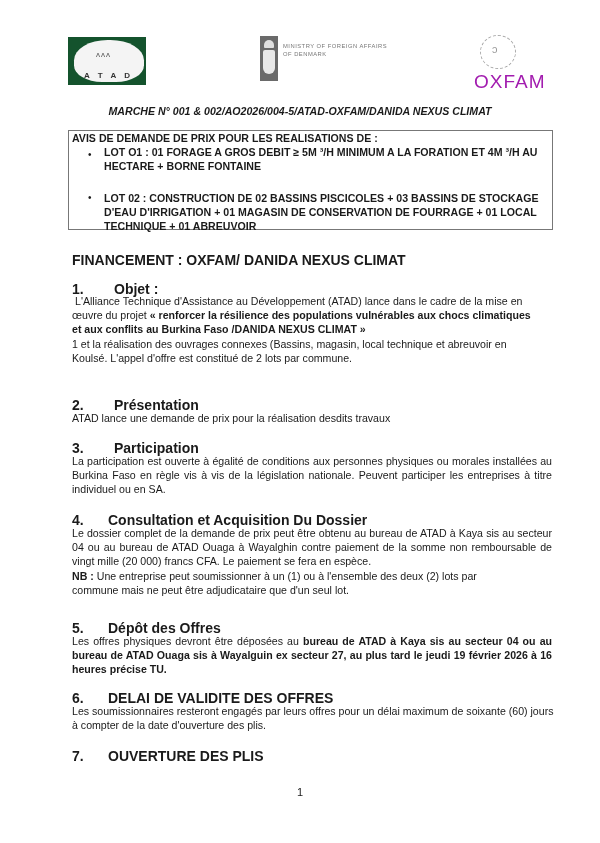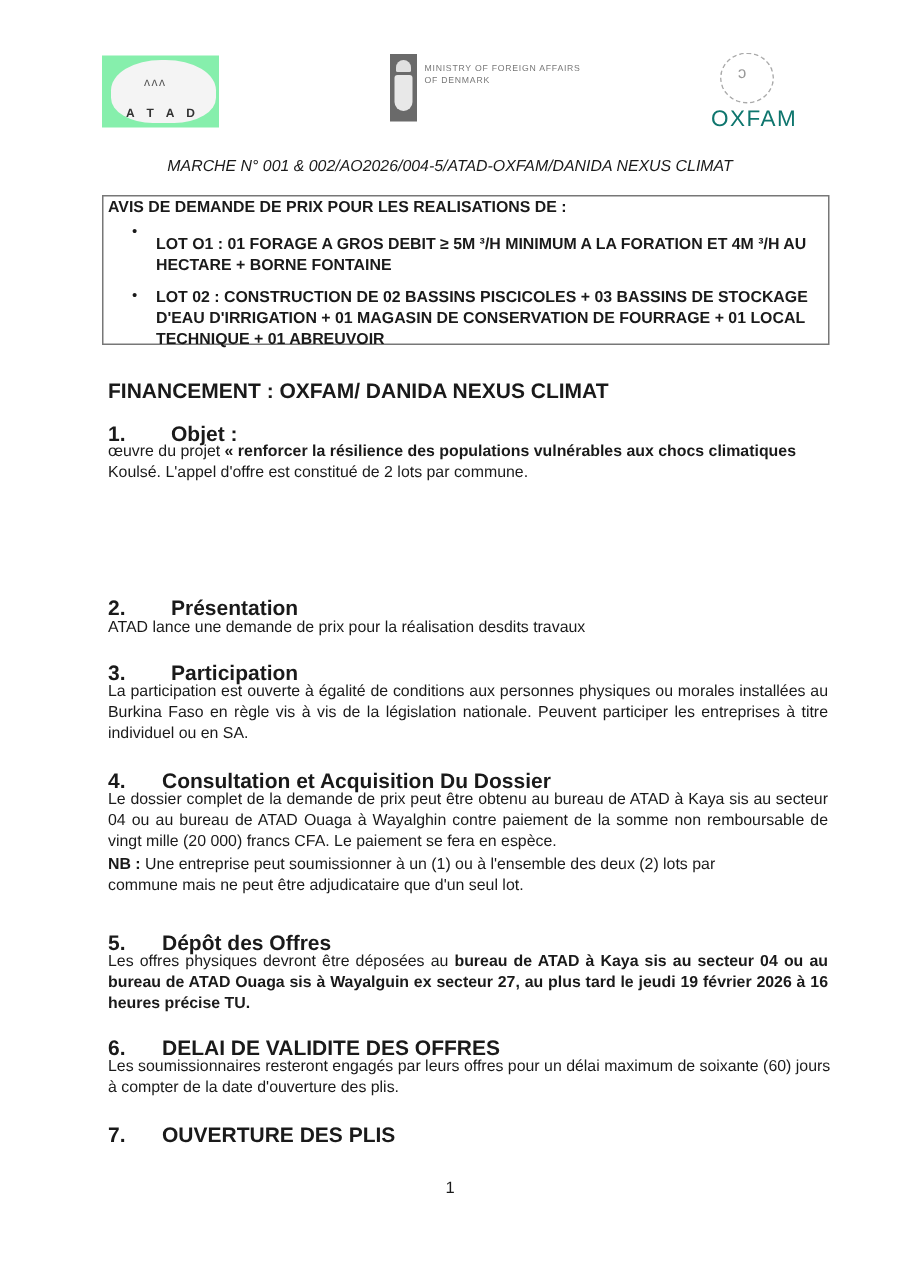--- a/index.html
+++ b/index.html
@@ -1,30 +1,30 @@
 <!DOCTYPE html>
 <html><head>
 <meta charset="utf-8">
 <style>
   html, body { margin: 0; padding: 0; background: #ffffff; }
   body { width: 600px; height: 843px; position: relative; overflow: hidden;
          font-family: "Liberation Sans", sans-serif; color: #1a1a1a; }
   .abs { position: absolute; }
-  .logo-atad { left: 68px; top: 37px; width: 78px; height: 48px; background: #86efac; }
+  .logo-atad { left: 68px; top: 37px; width: 78px; height: 48px; background: #14532d; }
   .logo-atad .inner { position: absolute; left: 6px; top: 3px; width: 70px; height: 42px; background: #f4f4f4; border-radius: 48% 48% 40% 40%; }
   .logo-atad .mark { position: absolute; left: 22px; top: 10px; font-size: 8px; color: #555; letter-spacing: 1px; }
   .logo-atad .base { position: absolute; left: 10px; bottom: 2px; font-size: 8px; font-weight: bold; color: #333; letter-spacing: 3px; }
   .logo-dk { left: 260px; top: 36px; width: 18px; height: 45px; background: #6a6a6a; }
   .logo-dk .shield { position: absolute; left: 3px; top: 14px; width: 12px; height: 24px; background: #e8e8e8; border-radius: 2px 2px 6px 6px; }
   .logo-dk .crown { position: absolute; left: 4px; top: 4px; width: 10px; height: 8px; background: #e0e0e0; border-radius: 5px 5px 1px 1px; }
   .dk-text { left: 283px; top: 42px; font-size: 5.8px; color: #777; line-height: 8px; letter-spacing: 0.5px; }
   .oxfam-globe { left: 480px; top: 35px; width: 34px; height: 32px; border: 1px dashed #aaa; border-radius: 50%; }
   .oxfam-globe .c { position: absolute; left: 11px; top: 7px; font-size: 11px; color: #999; }
-  .oxfam-text { left: 474px; top: 71px; font-size: 15px; color: #0f766e; letter-spacing: 1px; }
-  .marche { left: 0; width: 600px; top: 105px; text-align: center; font-size: 10.6px; font-weight: normal; font-style: italic; }
+  .oxfam-text { left: 474px; top: 71px; font-size: 19px; color: #a21caf; letter-spacing: 1px; }
+  .marche { left: 0; width: 600px; top: 105px; text-align: center; font-size: 10.6px; font-weight: bold; font-style: italic; }
   .avis-box { left: 68px; top: 130px; width: 483px; height: 98px; border: 1px solid #777; }
   .avis-title { left: 72px; top: 132px; font-size: 10.6px; font-weight: bold; }
   .lot { font-size: 10.6px; font-weight: bold; line-height: 14px; left: 104px; width: 450px; }
   .bullet { font-size: 10px; left: 88px; }
   .p { font-size: 10.6px; line-height: 14.2px; left: 72px; width: 480px; }
   .justify { text-align: justify; }
   .h { font-size: 14px; font-weight: bold; left: 72px; }
   .h .num { display: inline-block; width: 42px; }
   .h.narrow .num { width: 36px; }
   b { font-weight: bold; }
@@ -50,38 +50,41 @@
 <div class="abs oxfam-globe">
     <span class="c">ↄ</span>
   </div>
 <div class="abs oxfam-text">OXFAM</div>
 
 <div class="abs marche">MARCHE N° 001 &amp; 002/AO2026/004-5/ATAD-OXFAM/DANIDA NEXUS CLIMAT</div>
 
 <div class="abs avis-box"></div>
 <div class="abs avis-title">AVIS DE DEMANDE DE PRIX POUR LES REALISATIONS DE :</div>
 <div class="abs bullet" style="top:149px">•</div>
-<div class="abs lot" style="top:156px">
+<div class="abs lot" style="top:145px">
   <div>LOT O1 : 01 FORAGE A GROS DEBIT ≥ 5M ³/H MINIMUM A LA FORATION ET 4M ³/H AU</div>
   <div>HECTARE + BORNE FONTAINE</div>
 </div>
 <div class="abs bullet" style="top:192px">•</div>
 <div class="abs lot" style="top:191px">
   <div>LOT 02 : CONSTRUCTION DE 02 BASSINS PISCICOLES + 03 BASSINS DE STOCKAGE</div>
   <div>D'EAU D'IRRIGATION + 01 MAGASIN DE CONSERVATION DE FOURRAGE + 01 LOCAL</div>
   <div>TECHNIQUE + 01 ABREUVOIR</div>
 </div>
 
 <div class="abs h" style="top:252px">FINANCEMENT : OXFAM/ DANIDA NEXUS CLIMAT</div>
 
 <div class="abs h" style="top:281px">
   <span class="num">1.</span><span>Objet :</span>
 </div>
 <div class="abs p" style="top:294px">
+  <div style="padding-left:3px">L'Alliance Technique d'Assistance au Développement (ATAD) lance dans le cadre de la mise en</div>
   <div><span>œuvre du projet </span><b>« renforcer la résilience des populations vulnérables aux chocs climatiques</b></div>
+  <div><b>et aux conflits au Burkina Faso /DANIDA NEXUS CLIMAT »</b></div>
+  <div>1 et la réalisation des ouvrages connexes (Bassins, magasin, local technique et abreuvoir en</div>
   <div>Koulsé. L'appel d'offre est constitué de 2 lots par commune.</div>
 </div>
 
 <div class="abs h" style="top:397px">
   <span class="num">2.</span><span>Présentation</span>
 </div>
 <div class="abs p" style="top:411px">ATAD lance une demande de prix pour la réalisation desdits travaux</div>
 
 <div class="abs h" style="top:440px">
   <span class="num">3.</span><span>Participation</span>

